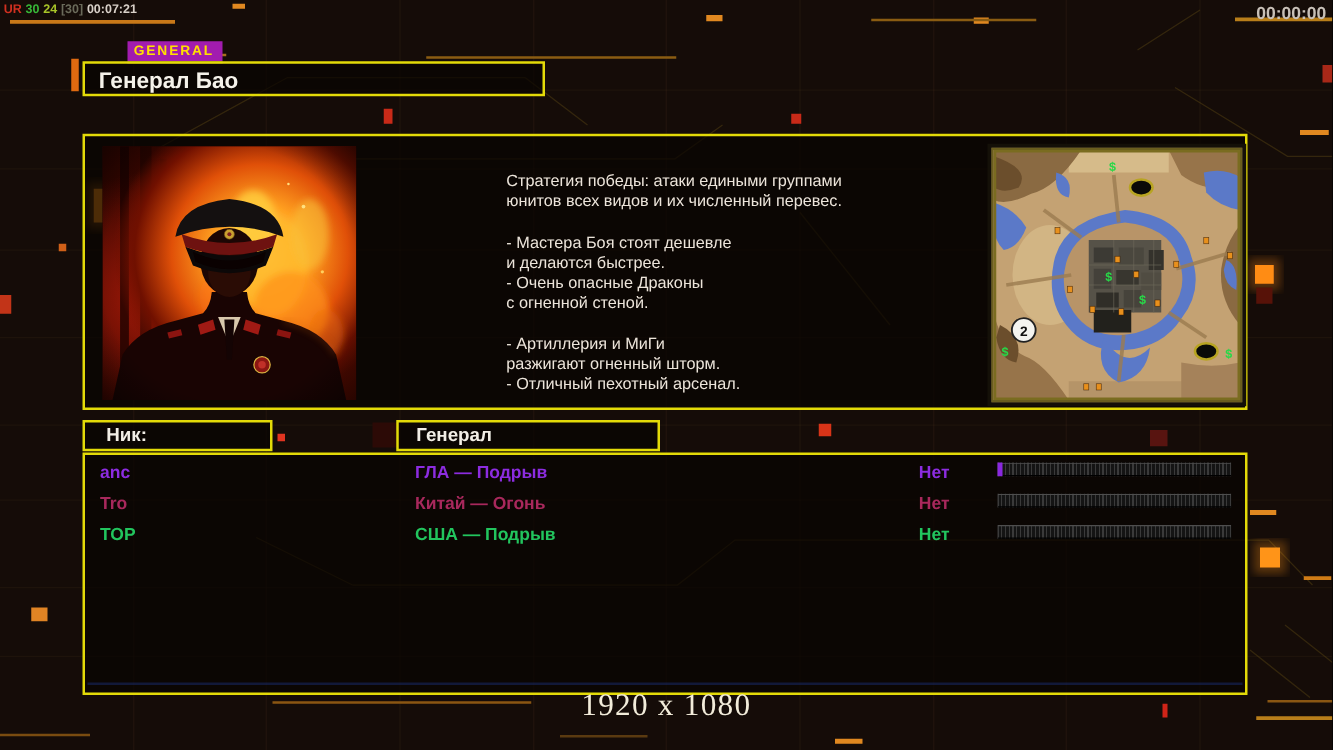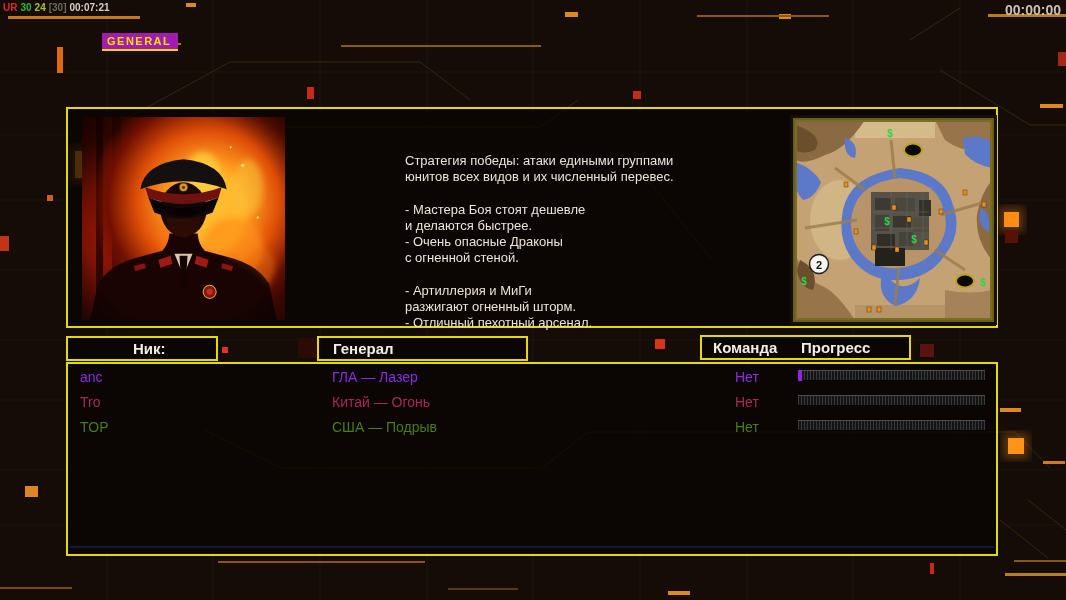--- a/index.html
+++ b/index.html
@@ -15,42 +15,42 @@
   #clock{right:5px;top:2px;font-size:14px;font-weight:bold;color:#c8c0b8;}
   
   #tab{left:66px;top:33px;height:14px;padding:1px 7px 1px 5px;background:#a21caf;
        border-bottom:2px solid #e8d800;color:#ffe000;font-size:11px;font-weight:bold;
        letter-spacing:1.5px;line-height:14px;margin-left:36px;}
   #titlebox{left:66px;top:49px;width:370px;height:28px;}
   #titlebox .t{position:absolute;left:11px;top:3px;font-size:18px;font-weight:bold;color:#f5f2ea;}
   
   #mainbox{left:66px;top:107px;width:932px;height:221px;}
   #portrait{left:14px;top:8px;width:203px;height:203px;background:#1a0302;}
-  #desc{left:337px;top:28px;width:330px;font-size:13px;line-height:16.2px;color:#ece4da;white-space:pre-line;margin-top:16px;}
+  #desc{left:337px;top:28px;width:330px;font-size:13px;line-height:16.2px;color:#ece4da;white-space:pre-line;}
   #minimap{left:725px;top:9px;width:197px;height:200px;border:2px solid #6a5e1e;outline:3px solid #141008;background:#c4a273;}
   
   .hdr{font-size:15px;font-weight:bold;color:#f2eee6;line-height:21px;}
   #hdr-nick{left:66px;top:336px;width:152px;height:25px;}
   #hdr-general{left:317px;top:336px;width:211px;height:25px;text-align:right;}
   #hdr-team{left:700px;top:335px;width:211px;height:25px;}
-  #hdr-nick .hdr{position:absolute;left:17px;margin-left:48px;}
+  #hdr-nick .hdr{position:absolute;left:17px;}
   #hdr-general .hdr{position:absolute;left:14px;}
   #hdr-team .h1{position:absolute;left:11px;}
   #hdr-team .h2{position:absolute;left:99px;}
   
   #listbox{left:66px;top:362px;width:932px;height:194px;}
-  .prow{position:absolute;left:0;width:744px;height:25px;font-size:14px;font-weight:normal;}
+  .prow{position:absolute;left:0;width:744px;height:25px;font-size:14px;font-weight:bold;}
   .prow .nick{position:absolute;left:12px;top:3px;}
   .prow .gen{position:absolute;left:264px;top:3px;}
   .prow .team{position:absolute;left:667px;top:3px;}
   .prow .bar{position:absolute;left:730px;top:4px;width:187px;height:11px;
        background:repeating-linear-gradient(90deg,#3a3a3a 0 1px,#141414 1px 3px);
        box-shadow:inset 0 1px 0 #4e4e4e, inset 0 -1px 0 #000;}
   .prow .fill{position:absolute;left:0;top:0;bottom:0;width:0;background:#8a28e0;}
-  .c-violet{color:#8c2ce0}.c-magenta{color:#a8285c}.c-red{color:#4d7c0f}
+  .c-violet{color:#8c2ce0}.c-magenta{color:#a8285c}.c-red{color:#22c55e}
   #blueline{left:70px;top:546px;width:924px;height:2px;background:rgba(30,55,140,0.4);}
   
   #res{left:0;top:551px;width:1066px;text-align:center;font-family:"Liberation Serif",serif;
        font-size:25px;color:#f2ecda;letter-spacing:1px;}
 </style>
 </head>
 <body>
 
 <div id="app">
 
@@ -135,20 +135,23 @@
       <rect x="1058" y="52" width="8" height="14" fill="#a82818"></rect>
     </g>
   </svg>
 
   <div class="abs" id="debug">
     <span class="d-red">UR</span><span class="d-green">30</span><span class="d-yg">24</span><span class="d-dim">[30]</span><span class="d-time">00:07:21</span>
   </div>
   <div class="abs" id="clock">00:00:00</div>
 
   <div class="abs" id="tab">GENERAL</div>
+  <div class="ybox" id="titlebox">
+    <div class="t">Генерал Бао</div>
+  </div>
 
   <div class="ybox" id="mainbox">
 
     <svg class="abs" id="portrait" width="203" height="203" viewBox="0 0 202 202">
       <defs>
         <linearGradient id="pbg" x1="0" y1="0" x2="1" y2="0">
           <stop offset="0" stop-color="#310500"></stop>
             <stop offset="1" stop-color="#520a00"></stop>
         </linearGradient>
         <radialGradient id="fire1" cx="0.62" cy="0.42" r="0.58">
@@ -307,29 +310,25 @@
       <rect x="1" y="1" width="195" height="198" fill="none" stroke="#7a6c20" stroke-width="2"></rect>
     </svg>
   </div>
 
   <div class="ybox" id="hdr-nick">
     <div class="hdr">Ник:</div>
   </div>
   <div class="ybox" id="hdr-general">
     <div class="hdr">Генерал</div>
   </div>
-  <div class="ybox" id="hdr-team">
-    <div class="hdr h1">Команда</div>
-    <div class="hdr h2">Прогресс</div>
-  </div>
 
   <div class="ybox" id="listbox">
     <div class="prow c-violet" style="top:2px">
       <span class="nick">anc</span>
-      <span class="gen">ГЛА — Лазер</span>
+      <span class="gen">ГЛА — Подрыв</span>
       <span class="team">Нет</span>
       <span class="bar">
           <span class="fill" style="width: 2%;"></span>
         </span>
     </div>
     <div class="prow c-magenta" style="top:27px">
       <span class="nick">Tro</span>
       <span class="gen">Китай — Огонь</span>
       <span class="team">Нет</span>
       <span class="bar">
@@ -340,14 +339,15 @@
       <span class="nick">TOP</span>
       <span class="gen">США — Подрыв</span>
       <span class="team">Нет</span>
       <span class="bar">
           <span class="fill" style="background: rgb(224, 40, 24); width: 0%;"></span>
         </span>
     </div>
   </div>
   <div class="abs" id="blueline"></div>
 
+  <div class="abs" id="res">1920 x 1080</div>
 
 </div>
 
 </body></html>

